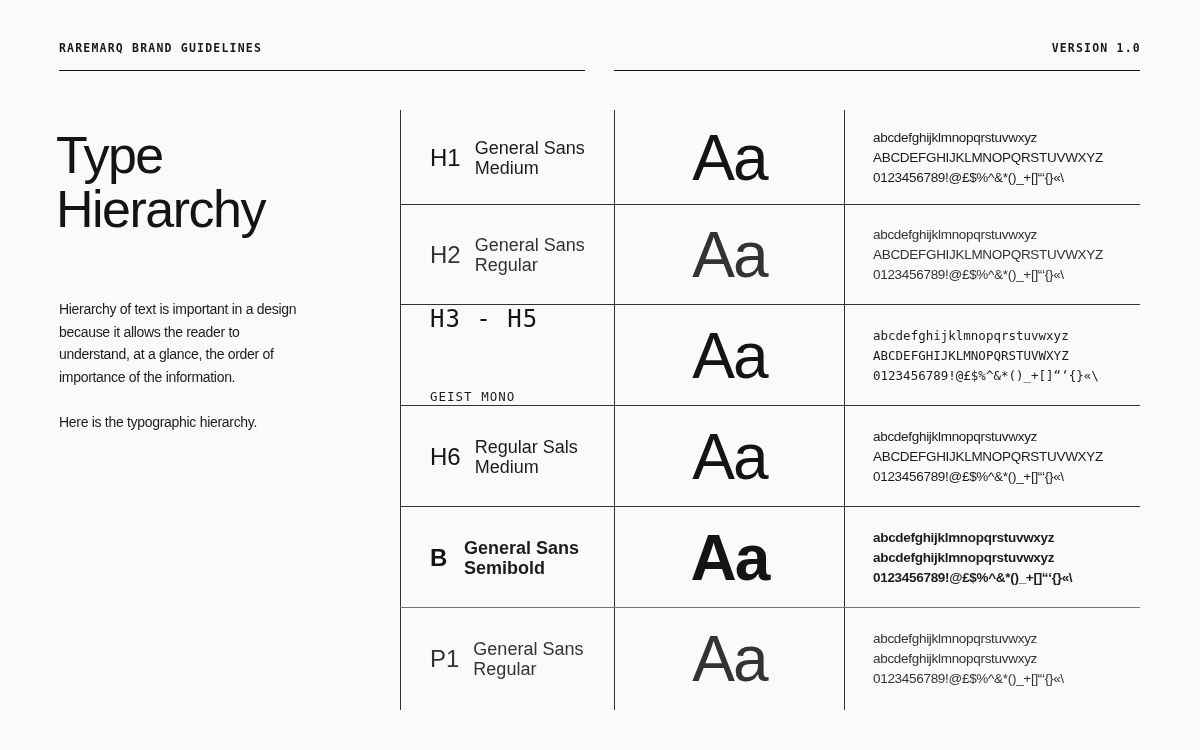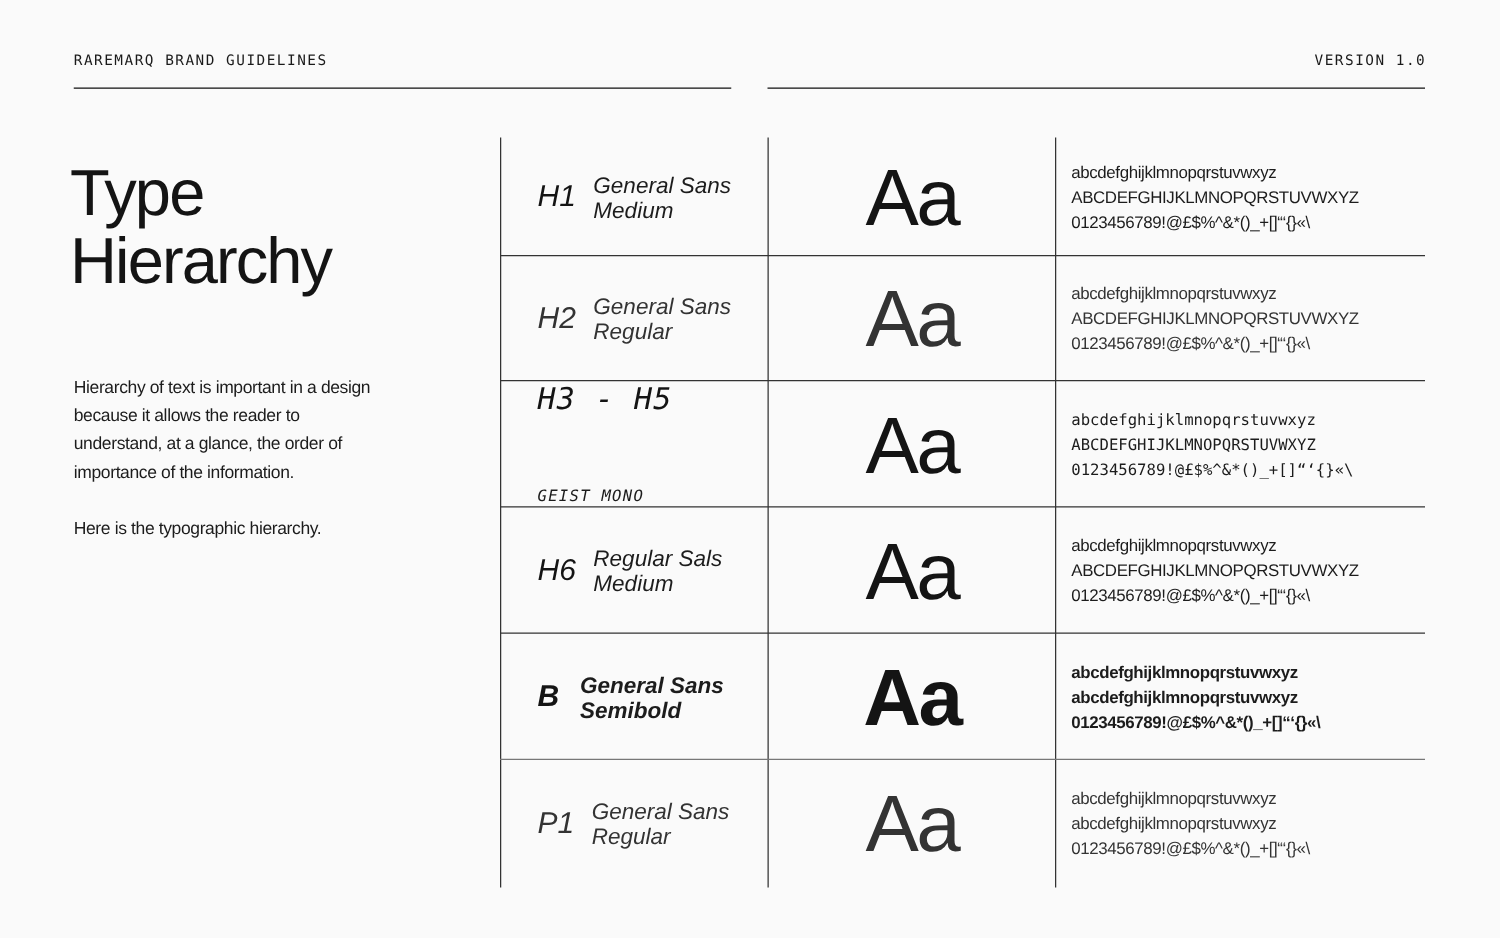--- a/index.html
+++ b/index.html
@@ -6,20 +6,21 @@
     body {
       width: 1200px; height: 750px; overflow: hidden;
       background: #fafafa; color: #141414;
       font-family: "Liberation Sans", sans-serif;
       position: relative;
     }
     .mono { font-family: "DejaVu Sans Mono", monospace; }
     .header-left, .header-right {
       position: absolute; top: 41px; font-size: 11.5px; letter-spacing: 1.2px;
       color: #1a1a1a;
+      font-weight: bold;
     }
     .header-left { left: 59px; }
     .header-right { right: 59px; }
     .rule { position: absolute; top: 70px; height: 1px; background: #111; }
     .rule.l { left: 59px; width: 526px; }
     .rule.r { left: 614px; width: 526px; }
 
     .title {
       position: absolute; left: 56px; top: 128px;
       font-size: 52px; line-height: 54px; font-weight: 400; letter-spacing: -1.5px;
@@ -32,31 +33,31 @@
     .desc p { margin: 0 0 23px 0; }
 
     .table {
       position: absolute; left: 400px; top: 110px; width: 740px; height: 600px;
     }
     .vline { position: absolute; top: 0; width: 1px; height: 600px; background: #333; }
     .row { position: absolute; left: 0; width: 740px; }
     .row .hline { position: absolute; left: 0; bottom: 0; width: 740px; height: 1px; background: #333; }
     .cell-label {
       position: absolute; left: 30px; top: 0; height: 100%;
-      display: flex; align-items: center; font-style: italic;
+      display: flex; align-items: center;
     }
     .code { font-size: 24px; color: #141414; margin-right: 14px; min-width: 20px; }
     .fname { font-size: 18px; line-height: 20px; color: #1c1c1c; }
     .cell-sample {
       position: absolute; left: 215px; width: 229px; top: 0; height: 100%;
       display: flex; align-items: center; justify-content: center;
       font-size: 64px; letter-spacing: -2px; color: #141414;
     }
     .cell-chars {
-      position: absolute; left: 457px; top: 0; height: 100%;
+      position: absolute; left: 473px; top: 0; height: 100%;
       display: flex; flex-direction: column; justify-content: center;
       font-size: 13.5px; line-height: 20px; color: #1c1c1c; letter-spacing: -0.3px;
       white-space: nowrap;
     }
     .w-medium { font-weight: 400; }
     .w-light { font-weight: 400; color: #333; }
     .w-bold { font-weight: 700; }
     .h35 .code { font-size: 24px; letter-spacing: 1px; }
     .h35 .cell-label { flex-direction: column; align-items: flex-start; justify-content: center; gap: 48px; }
     .h35 .fname { font-size: 12.5px; letter-spacing: 1px; margin-top: 6px; }

